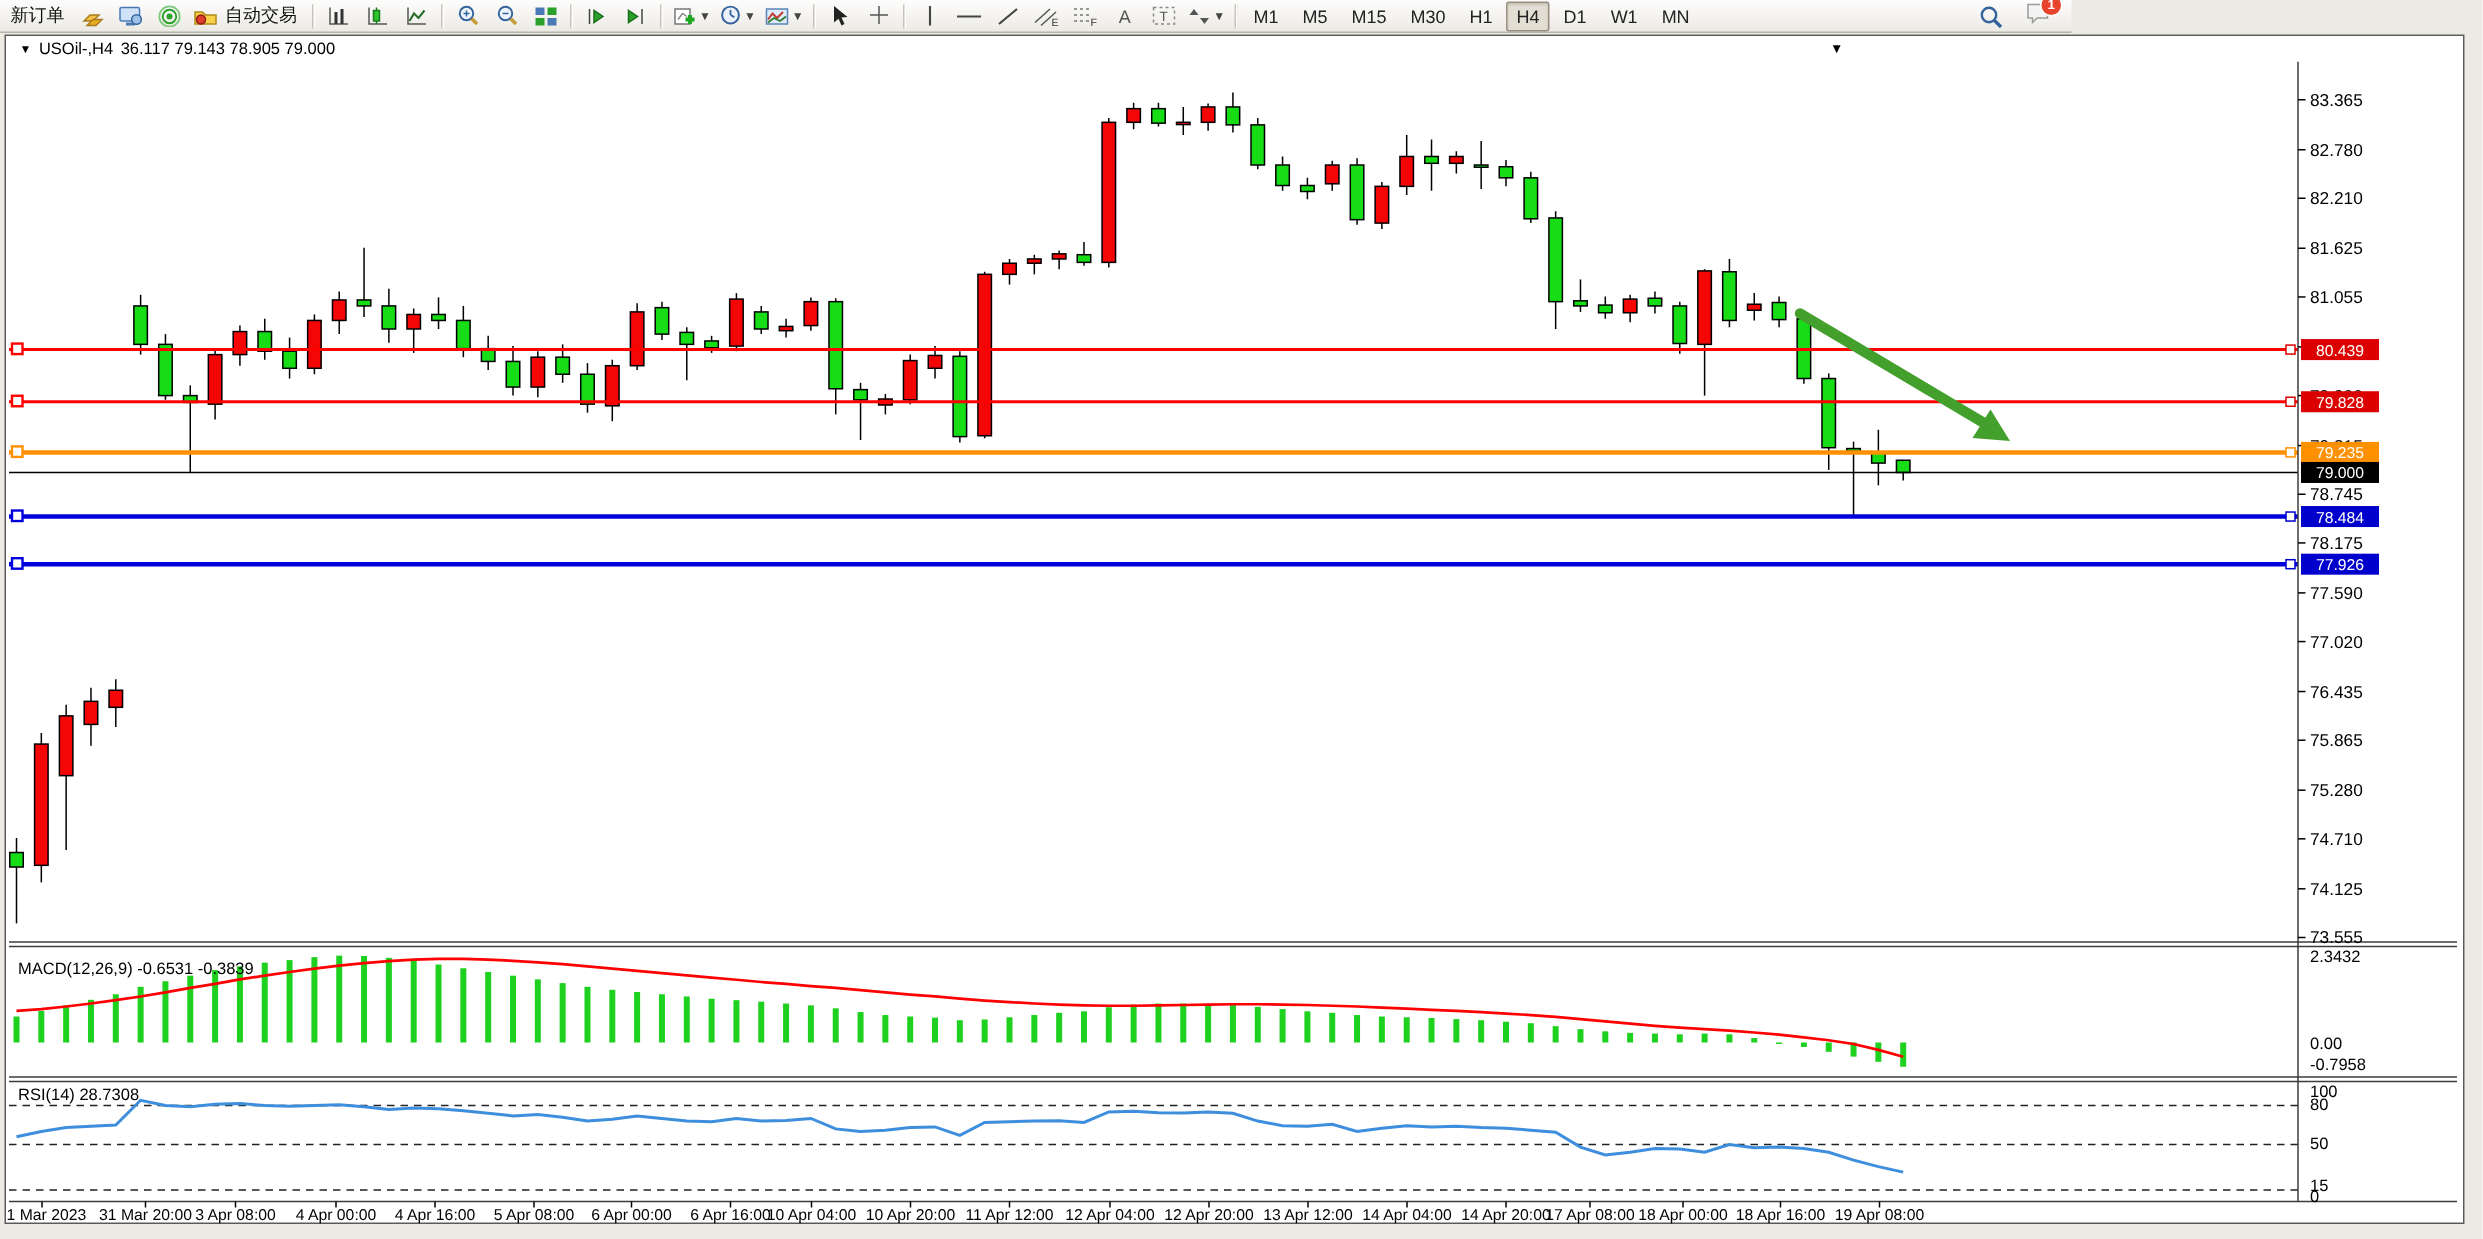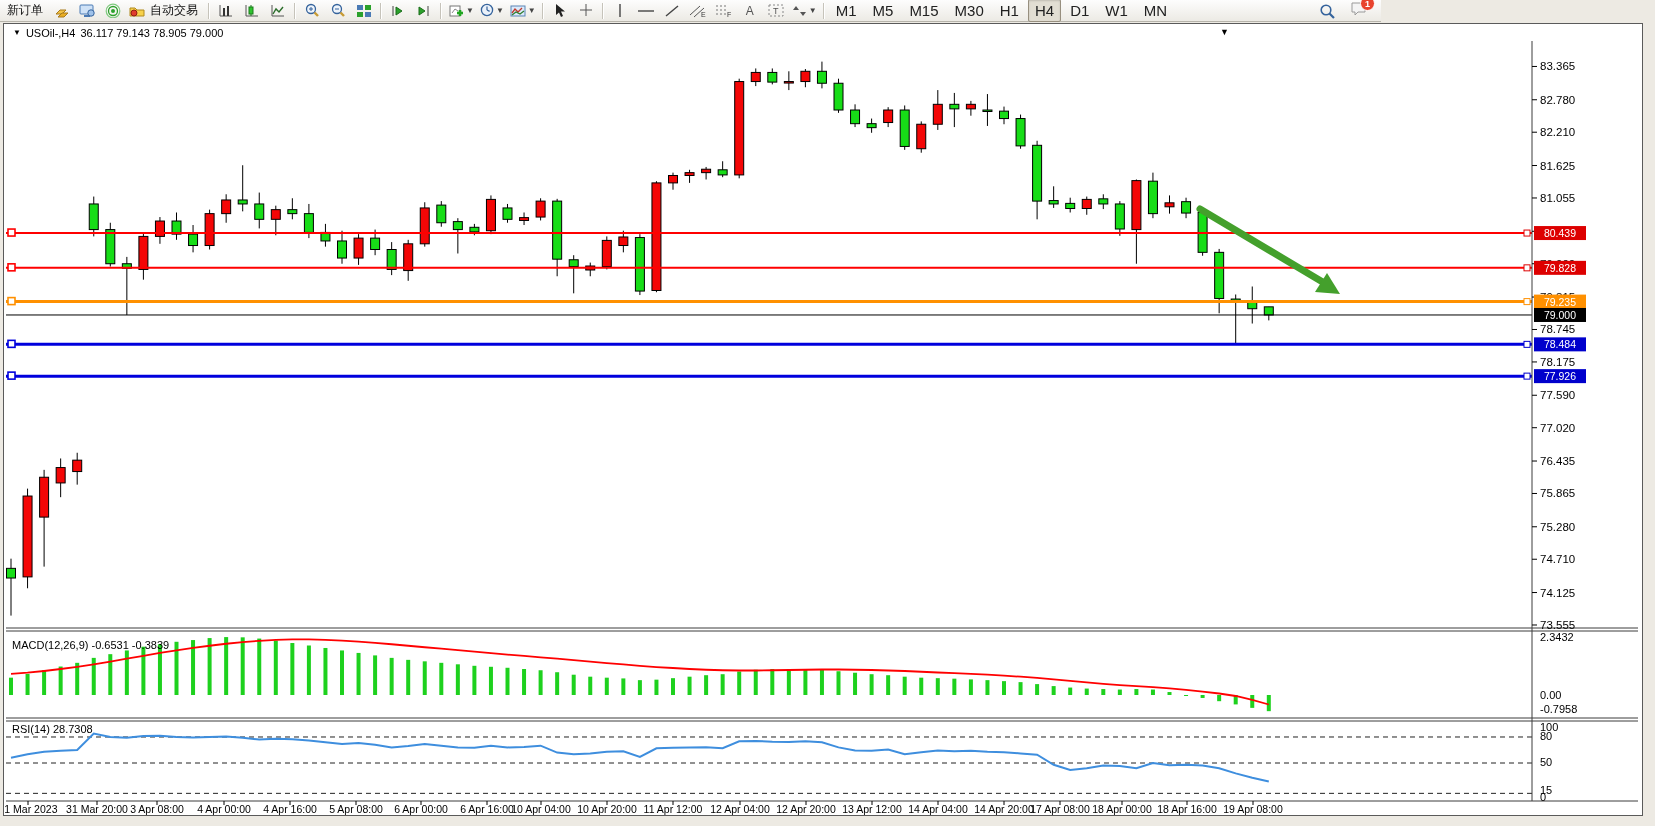--- a/index.html
+++ b/index.html
@@ -3,21 +3,21 @@
 <meta charset="utf-8">
 <style>
   html,body{margin:0;padding:0}
   body{width:1655px;height:826px;background:#edeae3;font-family:"Liberation Sans",sans-serif;overflow:hidden;position:relative}
   
   .toolbar{position:absolute;top:0;left:0;width:1381px;height:22px;background:linear-gradient(#fdfdfd,#eceae4);border-bottom:1px solid #b7b4ab;display:flex;align-items:center;padding:0 2px;box-sizing:border-box}
   .tbtn{height:20px;min-width:20px;display:inline-flex;align-items:center;justify-content:center;padding:17px 2px;border:1px solid transparent;border-radius:2px;cursor:default}
   .tlabel{font-size:12px;color:#111;padding:0 4px;white-space:nowrap}
   .sep{width:1px;height:16px;background:#c6c3ba;border-right:1px solid #fff;margin:0 3px}
   .drop{font-size:8px;color:#444;margin-left:1px}
-  .tf{font-size:15px;color:#222;padding:2px 6px;border:1px solid transparent;border-radius:2px;margin:0 1px}
+  .tf{font-size:12px;color:#222;padding:2px 6px;border:1px solid transparent;border-radius:2px;margin:0 1px}
   .tf.active{background:#e2ded3;border:1px solid #978f7f;box-shadow:inset 0 1px 2px rgba(0,0,0,.15)}
   .rightgrp{margin-left:auto;display:flex;align-items:center;margin-right:10px}
   .badge{position:absolute;top:-4px;right:-6px;background:#e8432d;color:#fff;border-radius:50%;width:13px;height:13px;font-size:9px;font-weight:bold;display:flex;align-items:center;justify-content:center;border:1px solid #fff}
   .bubblewrap{position:relative;margin-left:10px}
   
   .chartwin{position:absolute;top:23px;left:3px;width:1640px;height:793px;background:#fff;border:1px solid #5a5a5a;box-sizing:border-box}
   .titlebar{height:17px;display:flex;align-items:center;font-size:11px;color:#000;padding-left:9px;gap:5px;position:relative}
   .titlebar .tri{font-size:8px;color:#000}
   .topmark{position:absolute;left:1216px;top:3px;font-size:9px;color:#000}
   svg text{font-family:"Liberation Sans",sans-serif}

